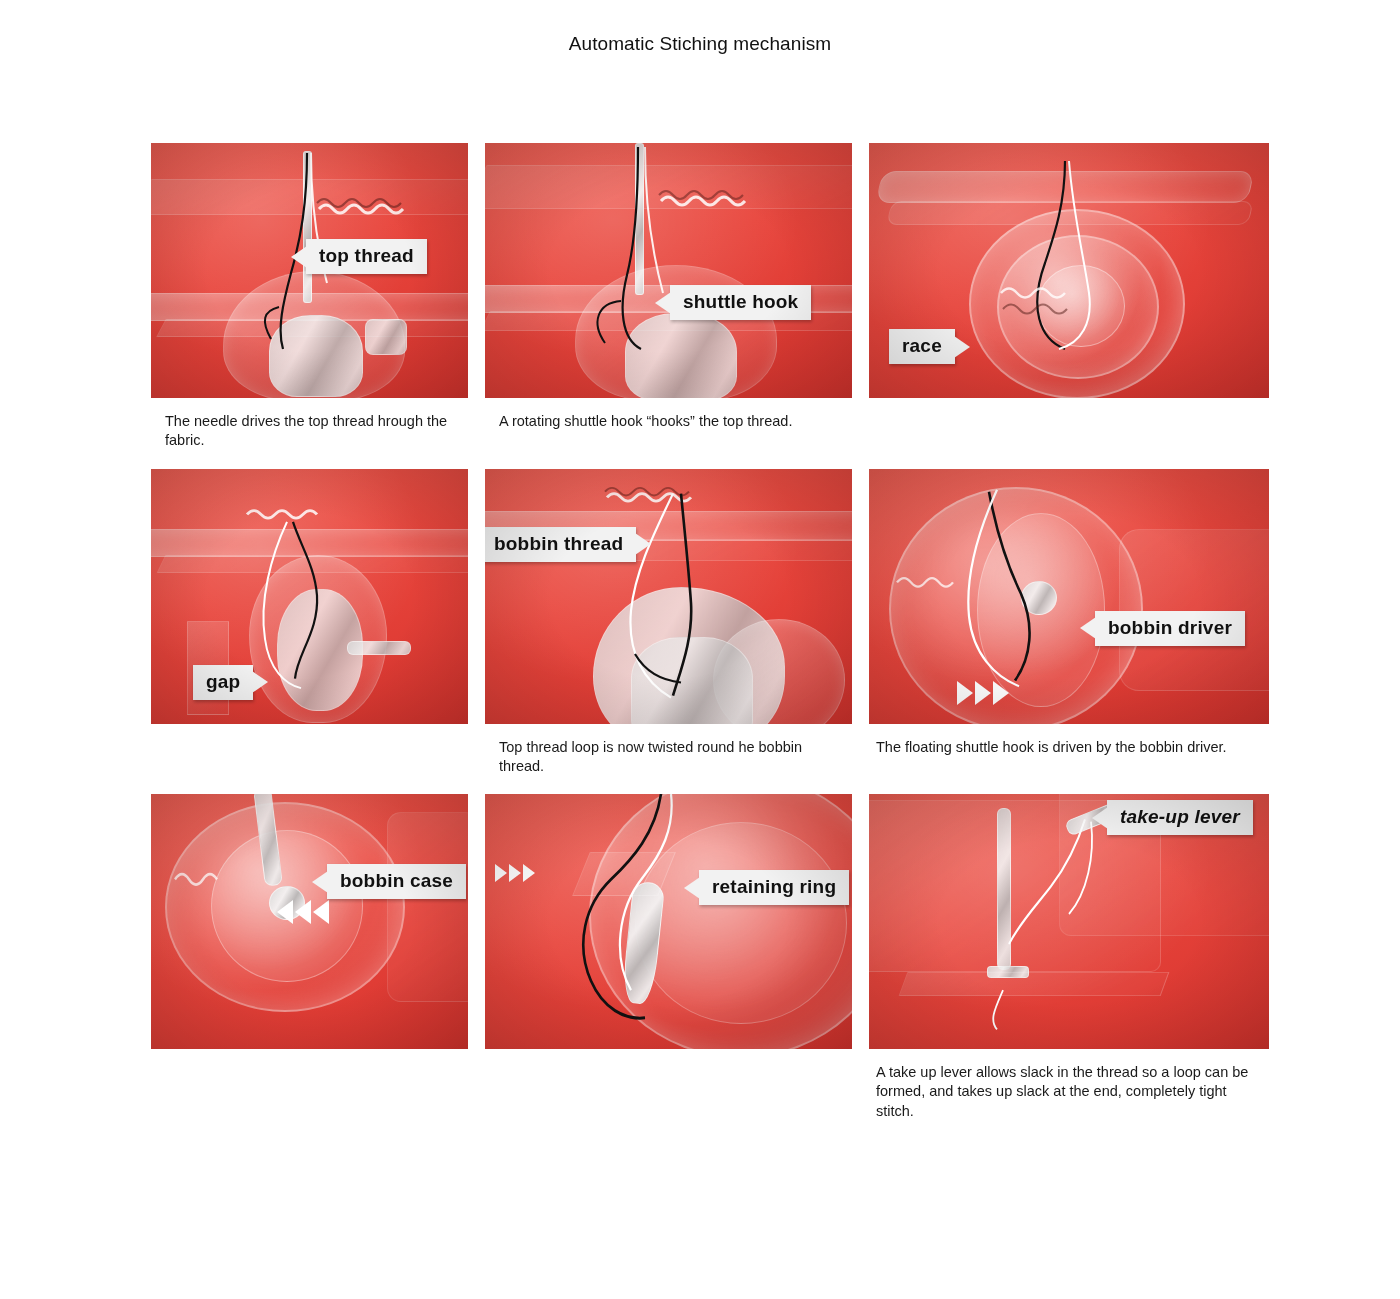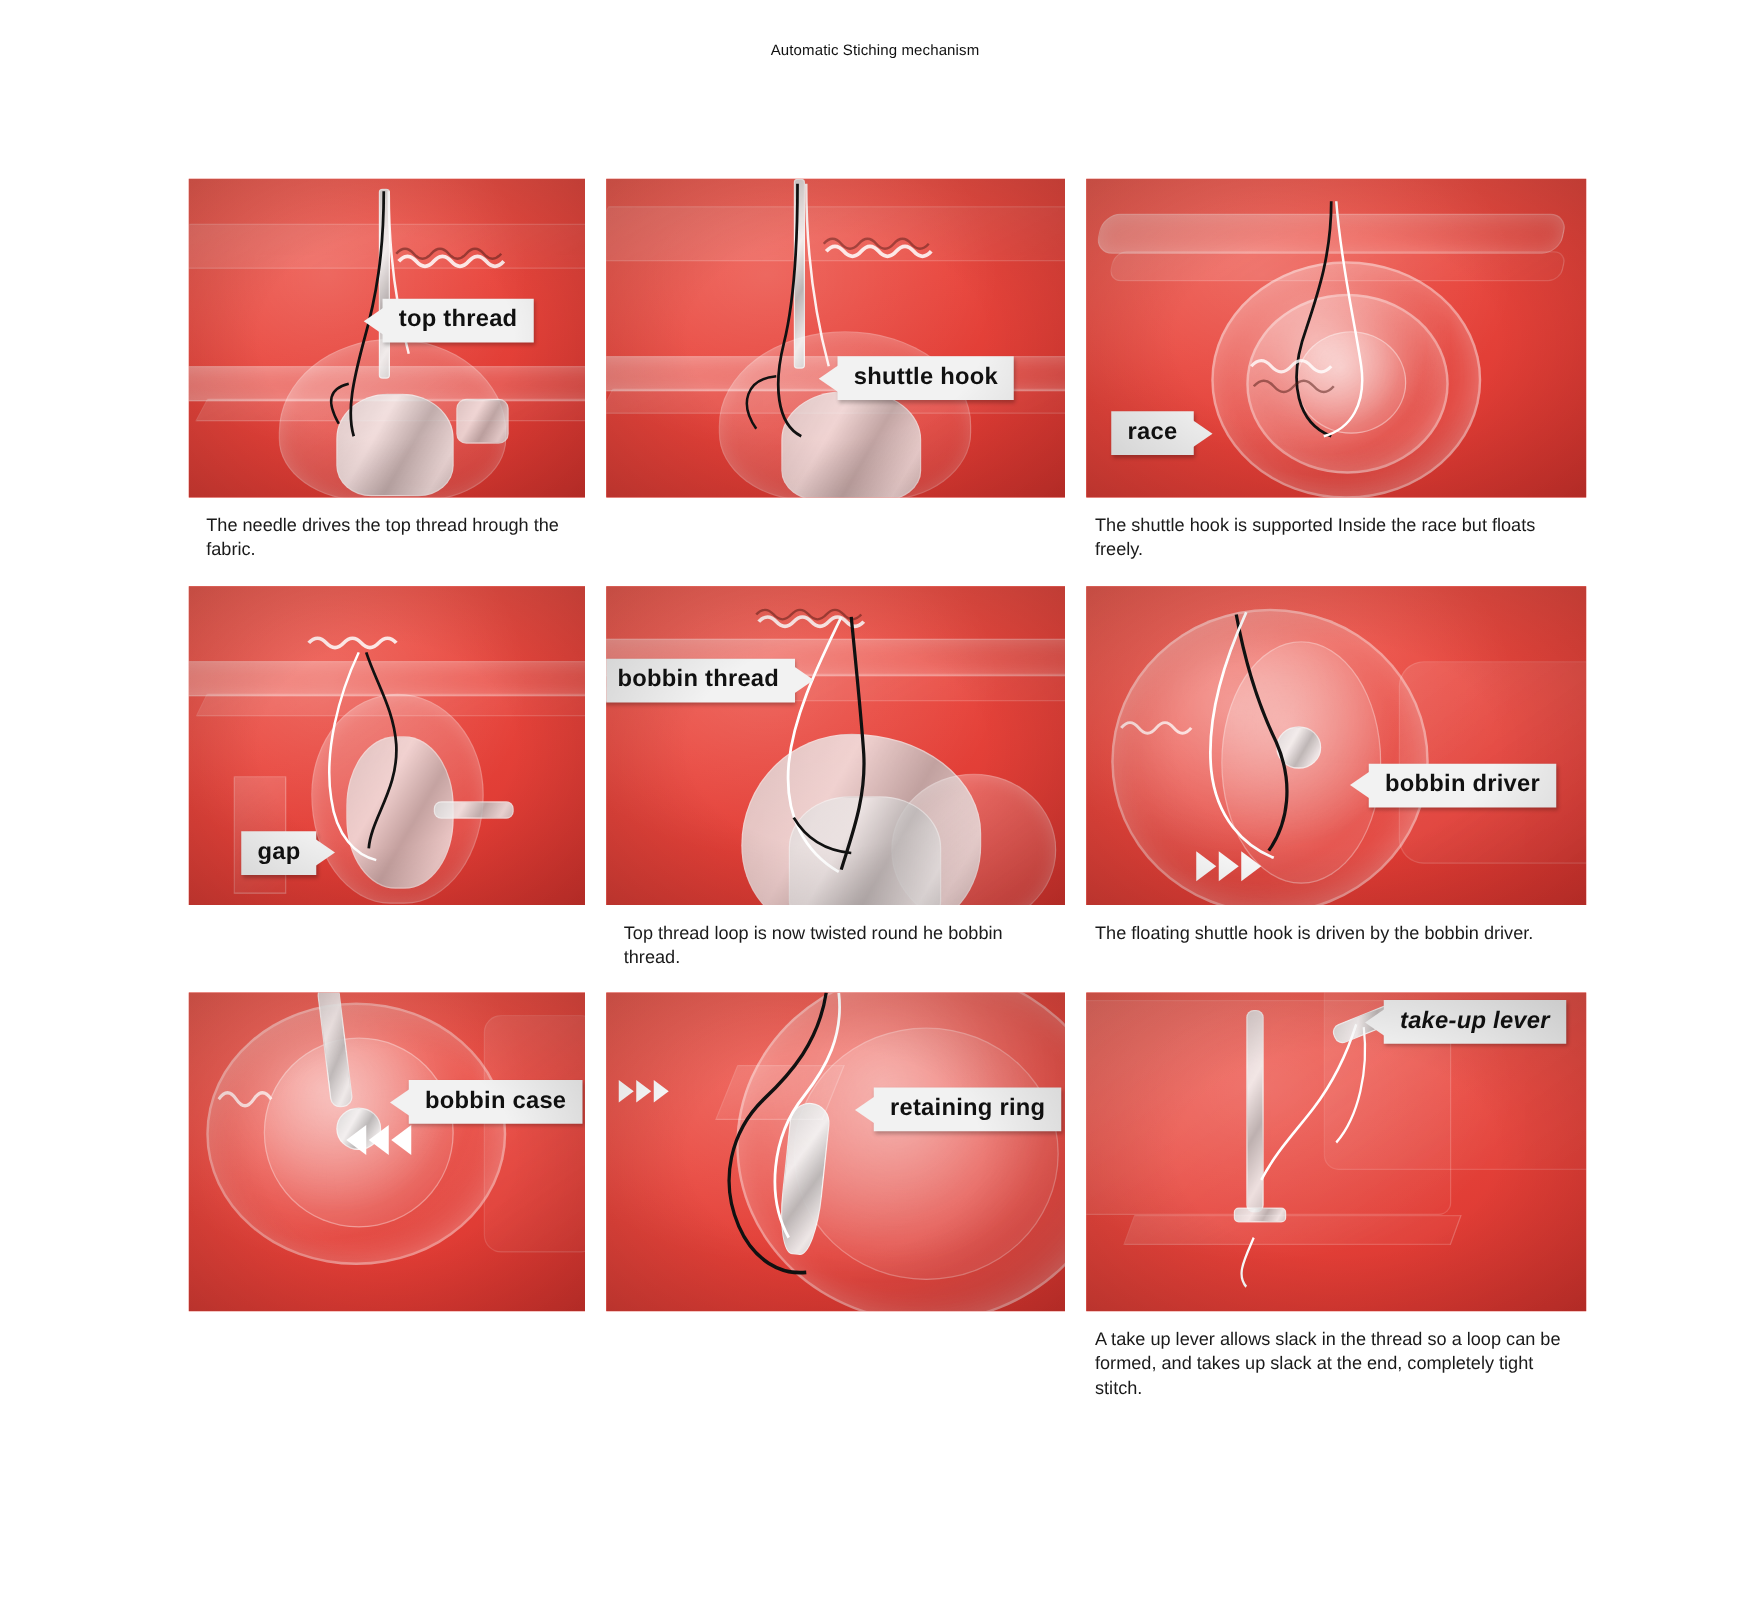--- a/index.html
+++ b/index.html
@@ -10,21 +10,21 @@
   body {
     width: 1400px;
     height: 1299px;
     font-family: "Liberation Sans", sans-serif;
     color: #1a1a1a;
     position: relative;
     overflow: hidden;
   }
   .page-title {
     text-align: center;
-    font-size: 12px;
+    font-size: 19px;
     font-weight: 400;
     letter-spacing: 0.1px;
     padding-top: 33px;
     color: #111;
   }
   .grid {
     position: absolute;
     left: 151px;
     top: 143px;
     width: 1100px;
@@ -214,20 +214,21 @@
         <path d="M153 4 C153 58, 150 100, 142 132 C134 164, 136 196, 156 206" fill="none" stroke="#111" stroke-width="2.2"></path>
         <path d="M160 4 C160 70, 170 120, 178 150" fill="none" stroke="#ffffff" stroke-width="2" opacity=".9"></path>
         <path d="M120 200 C106 180, 112 160, 136 158" fill="none" stroke="#111" stroke-width="2"></path>
       </svg>
       <div class="callout tail-left" style="left:185px; top:142px;">
         <span class="tail"></span>
         <span>shuttle hook</span>
       </div>
       <div class="vignette"></div>
     </div>
+    <div class="caption">A rotating shuttle hook “hooks” the top thread.</div>
   </div>
 
   <div class="cell c3">
     <div class="panel">
       <div class="bg"></div>
       <div class="shape glass" style="left:10px; top:28px; width:370px; height:30px; transform:skewX(-12deg); border-radius:14px; opacity:.65;"></div>
       <div class="shape glass-soft" style="left:20px; top:58px; width:360px; height:22px; transform:skewX(-12deg); border-radius:10px; opacity:.5;"></div>
       <div class="shape ring" style="left:100px; top:66px; width:212px; height:186px; opacity:.85;"></div>
       <div class="shape ring" style="left:128px; top:92px; width:158px; height:140px; opacity:.8;"></div>
       <div class="shape disk" style="left:168px; top:122px; width:86px; height:80px; opacity:.85;"></div>
@@ -236,21 +237,20 @@
         <path d="M200 18 C204 70, 214 110, 220 150 C224 180, 212 200, 190 206" fill="none" stroke="#ffffff" stroke-width="2"></path>
         <path d="M132 150 q8 -9 16 0 q8 9 16 0 q8 -9 16 0 q8 9 16 0" fill="none" stroke="rgba(255,255,255,0.8)" stroke-width="2.5"></path>
         <path d="M134 166 q8 -9 16 0 q8 9 16 0 q8 -9 16 0 q8 9 16 0" fill="none" stroke="rgba(80,25,20,0.5)" stroke-width="2"></path>
       </svg>
       <div class="callout tail-right" style="left:20px; top:186px;">
         <span>race</span>
         <span class="tail"></span>
       </div>
       <div class="vignette"></div>
     </div>
-    <div class="caption">The shuttle hook is supported Inside the race but floats freely.</div>
   </div>
 
   <div style="grid-column:1 / span 3; height:18px;"></div>
 
   <div class="cell c1 row2">
     <div class="panel">
       <div class="bg"></div>
       <div class="shape glass" style="left:-18px; top:60px; width:360px; height:26px; transform:skewX(-26deg); opacity:.7;"></div>
       <div class="shape glass-soft" style="left:10px; top:86px; width:330px; height:16px; transform:skewX(-26deg); opacity:.5;"></div>
       <svg class="thread" viewBox="0 0 317 270" preserveAspectRatio="none">

